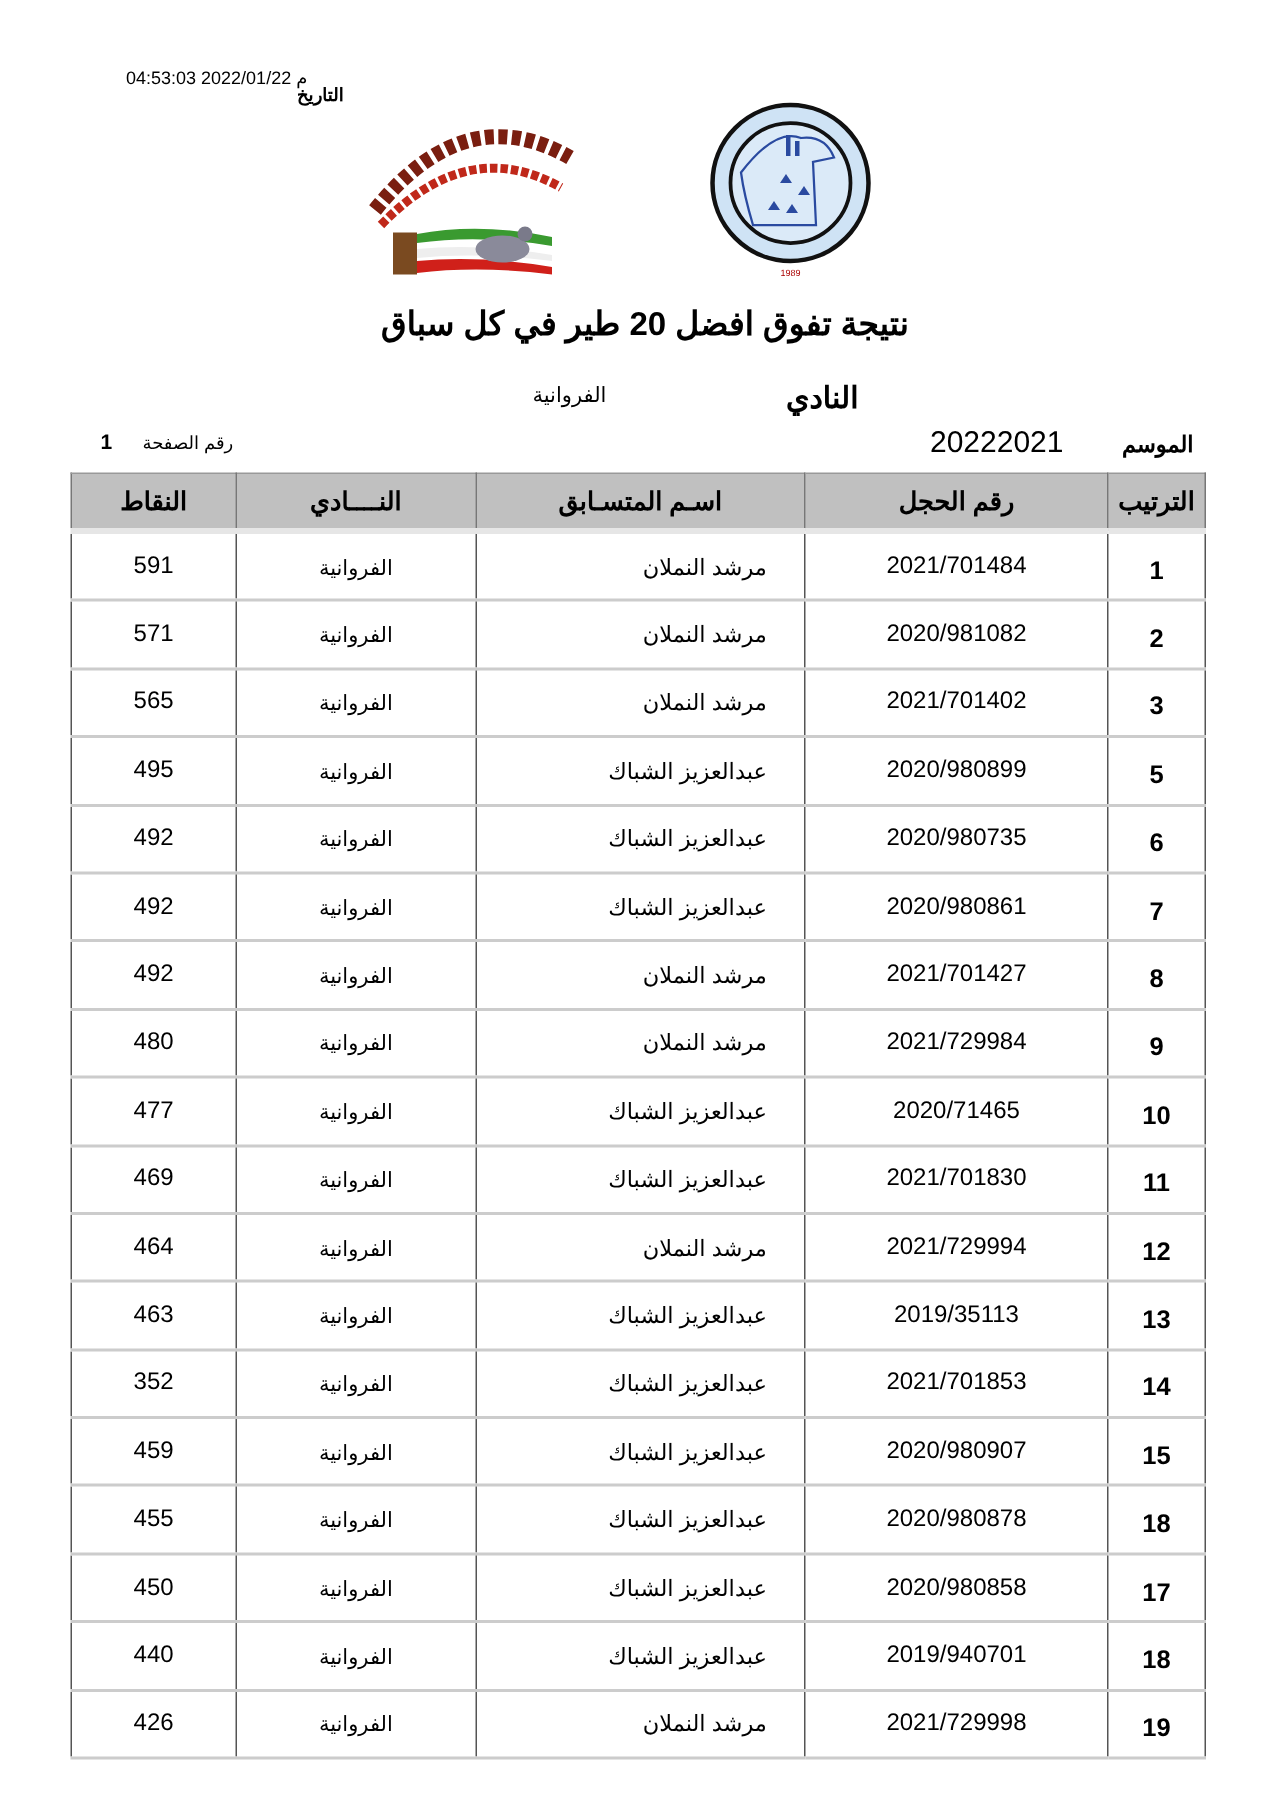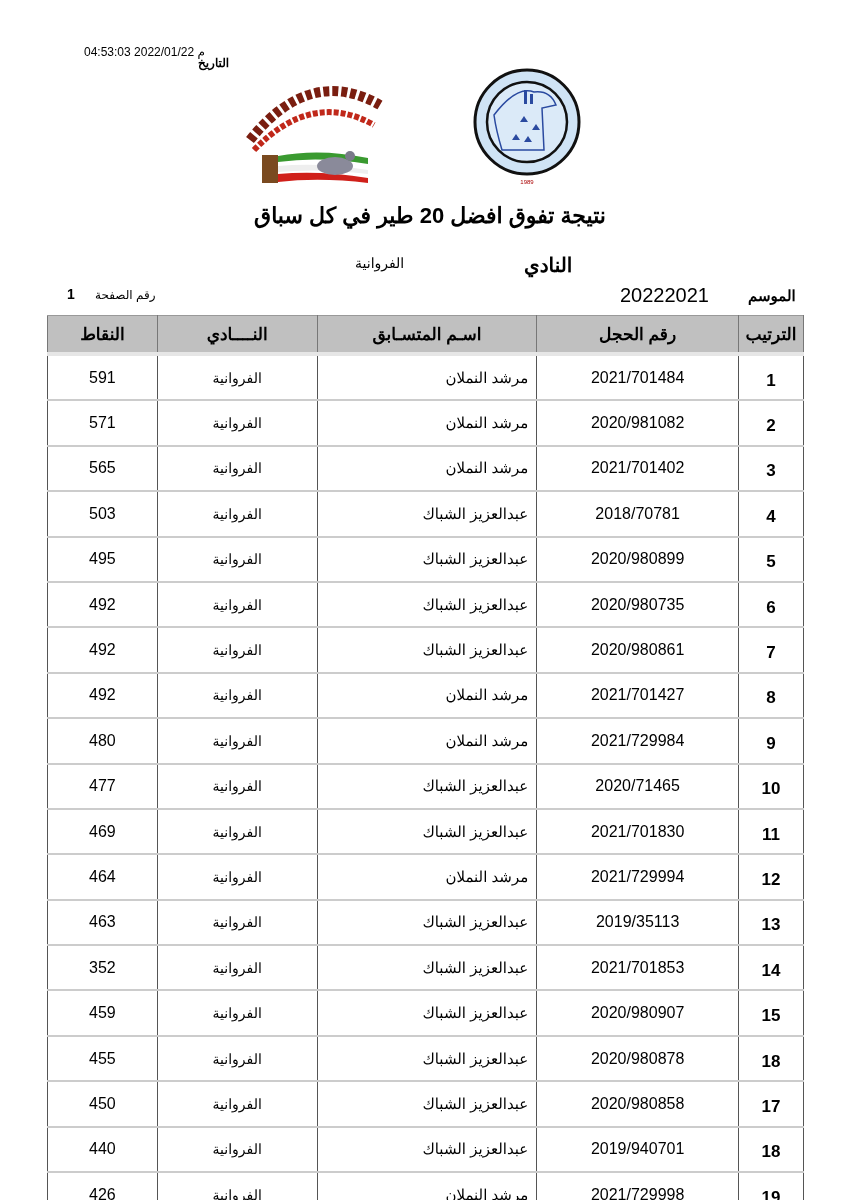--- a/index.html
+++ b/index.html
@@ -13,21 +13,21 @@
   #club-label { left:500px; top:253px; font-size:20px; font-weight:bold; direction:rtl;margin-left:24px; }
   #club-value { left:355px; top:255px; font-size:14px; direction:rtl; }
   #season-label { left:748px; top:287px; font-size:15px; font-weight:bold; direction:rtl; }
   #season-value { left:620px; top:284px; font-size:20px; }
   #page-label { left:95px; top:288px; font-size:12px; direction:rtl; }
   #page-value { left:67px; top:286px; font-size:14px; font-weight:bold; }
   table { position:absolute; left:47px; top:315px; width:757px; border-collapse:collapse; }
   th { background:#c0c0c0; height:36px; font-size:17px; font-weight:bold; border-left:1px solid #777; border-right:1px solid #777; border-top:1px solid #999; border-bottom:4px solid #e6e6e6; padding:0; direction:rtl; }
   td { height:37.4px; font-size:16px; text-align:center; border-left:1px solid #555; border-right:1px solid #555; border-bottom:2px solid #ccc; padding:0; }
   td.rank { font-weight:bold; font-size:17px; padding-top:6px; }
-  td.name { text-align:right; padding-right:8px; direction:rtl; font-size:15px; }
+  td.name { text-align:right; padding-right:25px; direction:rtl; font-size:15px; }
   td.club { direction:rtl; font-size:14px; }
   td.ring { text-align:center; }
   col.c-points { width:110px; } col.c-club { width:160px; } col.c-name { width:220px; } col.c-ring { width:202px; } col.c-rank { width:65px; }
 </style>
 </head>
 <body>
 
 <div id="date-label" class="abs">التاريخ</div>
 <div id="date-value" class="abs"><span>04:53:03 2022/01/22</span> <span>م</span></div>
 
@@ -101,27 +101,20 @@
         <td class="rank">2</td>
       </tr>
       <tr>
         <td class="points">565</td>
         <td class="club">الفروانية</td>
         <td class="name">مرشد النملان</td>
         <td class="ring">2021/701402</td>
         <td class="rank">3</td>
       </tr>
       <tr>
-        <td class="points">503</td>
-        <td class="club">الفروانية</td>
-        <td class="name">عبدالعزيز الشباك</td>
-        <td class="ring">2018/70781</td>
-        <td class="rank">4</td>
-      </tr>
-      <tr>
         <td class="points">495</td>
         <td class="club">الفروانية</td>
         <td class="name">عبدالعزيز الشباك</td>
         <td class="ring">2020/980899</td>
         <td class="rank">5</td>
       </tr>
       <tr>
         <td class="points">492</td>
         <td class="club">الفروانية</td>
         <td class="name">عبدالعزيز الشباك</td>

